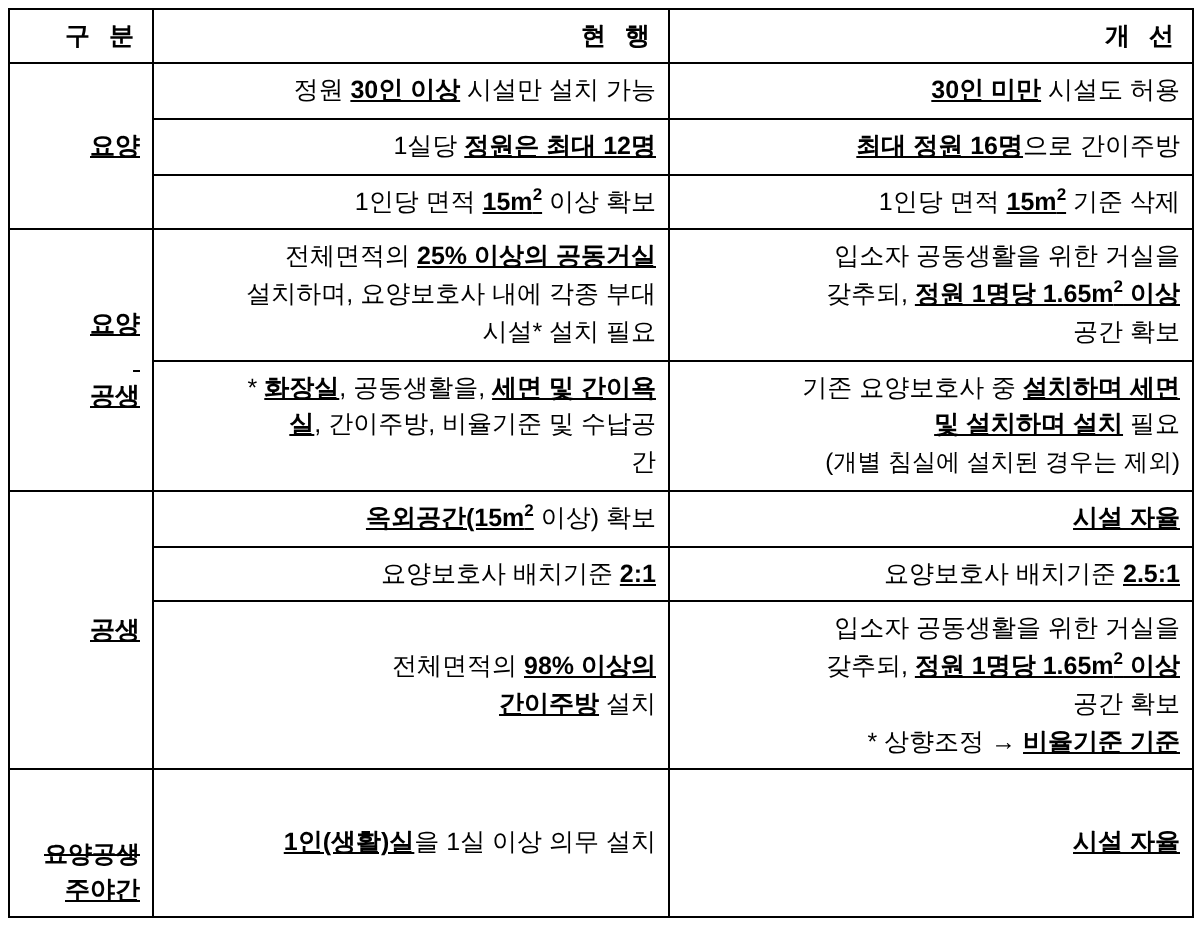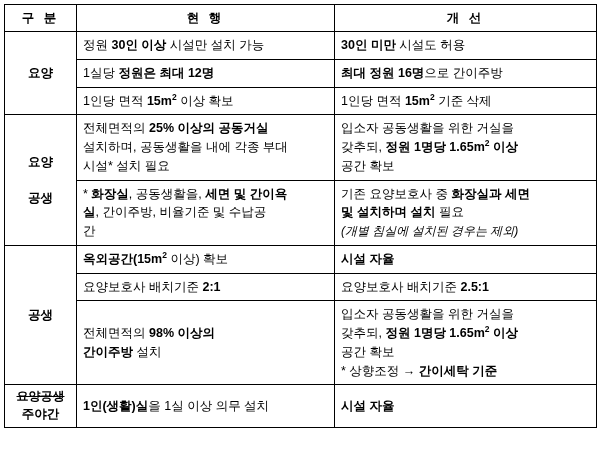--- a/index.html
+++ b/index.html
@@ -25,56 +25,57 @@
     width: 592px;
     border-collapse: collapse;
     table-layout: fixed;
   }
   table.tbl td {
     border: 1px solid #000000;
     vertical-align: middle;
     padding: 4px 6px;
     font-size: 12.5px;
     line-height: 1.45;
+    text-align: right;
   }
   col.c1 { width: 72px; }
   col.c2 { width: 258px; }
   col.c3 { width: 262px; }
 
   .hdr {
     text-align: center;
     font-weight: bold;
     font-size: 15px;
     letter-spacing: 3px;
     padding: 5px 0;
   }
   .cat {
     text-align: center;
     font-size: 13px;
     line-height: 1.35;
   }
   .cat .stack { display: block; }
-  .b { font-weight: bold; }
+  .b { font-weight: bold; text-decoration: underline; }
   .cell { }
   sup.sq {
     font-size: 8.5px;
     vertical-align: super;
     line-height: 0;
   }
   .small {
     font-size: 12px;
-    font-style: italic;
   }
   .tight { line-height: 1.5; }
   .strike-label {
     font-size: 12px;
     line-height: 1.3;
   }
   .strike {
     text-decoration: line-through;
+    margin-top: 31px;
   }
 </style>
 </head>
 <body>
 
 <div class="sheet">
   <table class="tbl">
     <colgroup>
       <col class="c1">
       <col class="c2">
@@ -114,37 +115,37 @@
           </td>
         </tr>
         <tr>
           <td class="cat" rowspan="2">
             <span class="stack b">요양</span>
             <span class="stack b">&nbsp;</span>
             <span class="stack b">공생</span>
           </td>
           <td class="cell">
             <div class="tight"><span>전체면적의 </span><span class="b">25% 이상의 공동거실</span></div>
-            <div class="tight"><span>설치하며, 공동생활을 내에 각종 부대</span></div>
+            <div class="tight"><span>설치하며, 요양보호사 내에 각종 부대</span></div>
             <div class="tight"><span>시설* 설치 필요</span></div>
           </td>
           <td class="cell">
             <div class="tight"><span>입소자 공동생활을 위한 거실을</span></div>
             <div class="tight"><span>갖추되, </span><span class="b">정원 1명당 1.65m<sup class="sq">2</sup></span><span class="b"> 이상</span></div>
             <div class="tight"><span>공간 확보</span></div>
           </td>
         </tr>
         <tr>
           <td class="cell">
             <div class="tight"><span>* </span><span class="b">화장실</span><span>, 공동생활을, </span><span class="b">세면 및 간이욕</span></div>
             <div class="tight"><span class="b">실</span><span>, 간이주방, 비율기준 및 수납공</span></div>
             <div class="tight"><span>간</span></div>
           </td>
           <td class="cell">
-            <div class="tight"><span>기존 요양보호사 중 </span><span class="b">화장실과 세면</span></div>
+            <div class="tight"><span>기존 요양보호사 중 </span><span class="b">설치하며 세면</span></div>
             <div class="tight"><span class="b">및 설치하며 설치</span><span> 필요</span></div>
             <div class="tight"><span class=" small">(개별 침실에 설치된 경우는 제외)</span></div>
           </td>
         </tr>
         <tr>
           <td class="cat" rowspan="3">
             <span class="stack b">공생</span>
           </td>
           <td class="cell">
             <div class="tight"><span class="b">옥외공간(15m<sup class="sq">2</sup></span><span> 이상) 확보</span></div>
@@ -163,21 +164,21 @@
         </tr>
         <tr>
           <td class="cell">
             <div class="tight"><span>전체면적의 </span><span class="b">98% 이상의</span></div>
             <div class="tight"><span class="b">간이주방</span><span> 설치</span></div>
           </td>
           <td class="cell">
             <div class="tight"><span>입소자 공동생활을 위한 거실을</span></div>
             <div class="tight"><span>갖추되, </span><span class="b">정원 1명당 1.65m<sup class="sq">2</sup></span><span class="b"> 이상</span></div>
             <div class="tight"><span>공간 확보</span></div>
-            <div class="tight"><span>* 상향조정 → </span><span class="b">간이세탁 기준</span></div>
+            <div class="tight"><span>* 상향조정 → </span><span class="b">비율기준 기준</span></div>
           </td>
         </tr>
         <tr>
           <td class="cat" rowspan="1">
             <span class="stack b strike strike-label">요양공생</span>
             <span class="stack b">주야간</span>
           </td>
           <td class="cell">
             <div class="tight"><span class="b">1인(생활)실</span><span>을 1실 이상 의무 설치</span></div>
           </td>

